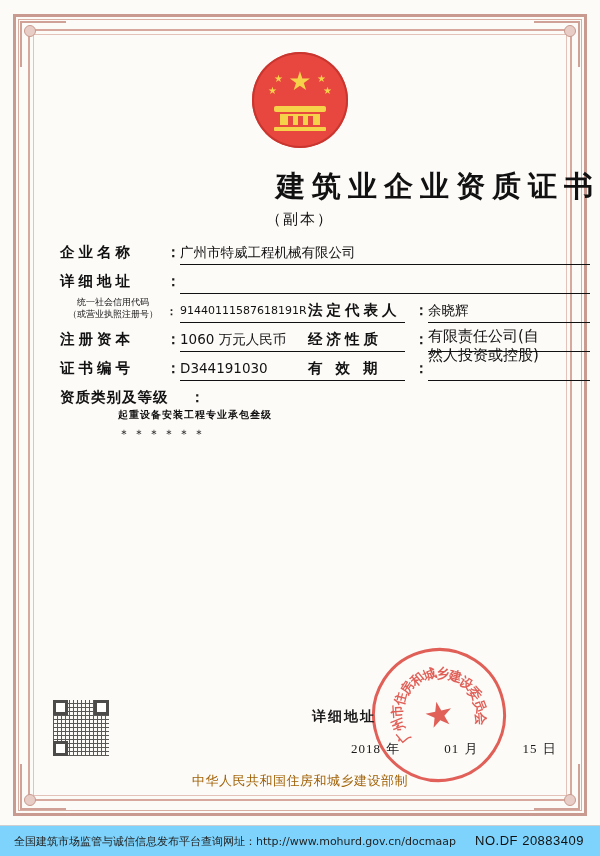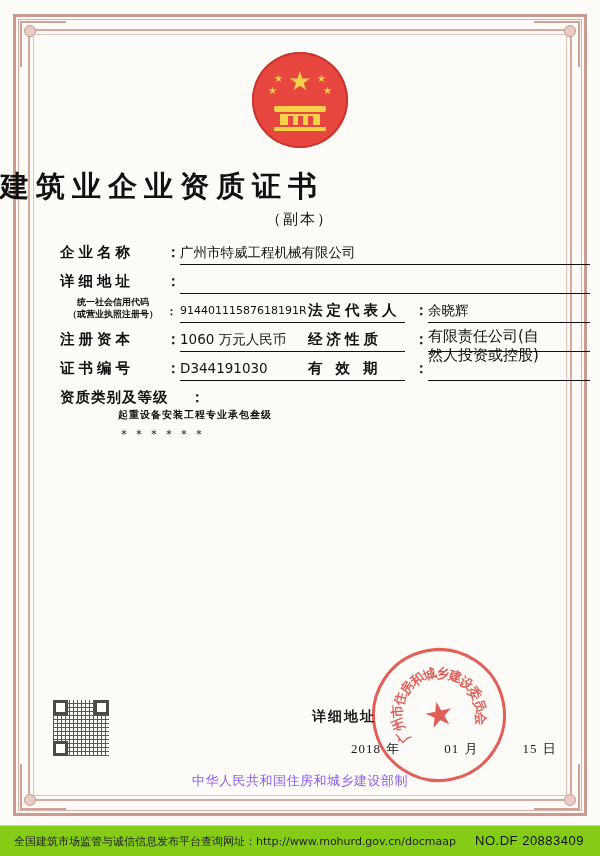--- a/index.html
+++ b/index.html
@@ -138,21 +138,21 @@
     top: 10px;
     width: 5px; height: 9px;
     background: #e8473f;
   }
 
   
   .cert-title {
     position: absolute;
     left: 0; right: 0;
     top: 167px;
-    text-align: left;
+    text-align: right;
     font-size: 29px;
     font-weight: bold;
     letter-spacing: 7px;
     color: #111;
     font-family: "DejaVu Sans", sans-serif;
   }
   .cert-subtitle {
     position: absolute;
     left: 0; right: 0;
     top: 210px;
@@ -212,21 +212,21 @@
   .lbl-two-line {
     position: absolute;
     left: 0;
     top: -2px;
     width: 106px;
     font-size: 9px;
     font-family: "DejaVu Sans", sans-serif;
     color: #111;
     line-height: 12px;
     text-align: center;
-    font-weight: bold;
+    font-weight: normal;
   }
 
   .underline {
     position: absolute;
     left: 120px;
     width: 410px;
     bottom: 2px;
     border-bottom: 1px solid #111;
   }
   .underline.half-l { left: 120px; width: 225px; }
@@ -308,21 +308,21 @@
     letter-spacing: 1px;
   }
   .date-line span.num { font-family: "Liberation Serif", serif; margin-left: 39px; }
   .ministry {
     position: absolute;
     left: 0; right: 0;
     top: 772px;
     text-align: center;
     font-size: 13px;
     font-family: Liberation Sans, sans-serif;
-    color: #8b5cf6;
+    color: #a16207;
     letter-spacing: 0.5px;
   }
 
   
   .qr {
     position: absolute;
     left: 53px;
     top: 700px;
     width: 56px;
     height: 56px;
@@ -342,21 +342,21 @@
   .qr-mark.tl { left: 0; top: 0; }
   .qr-mark.tr { right: 0; top: 0; }
   .qr-mark.bl { left: 0; bottom: 0; }
 
   
   .footer-bar {
     position: absolute;
     left: 0; right: 0;
     bottom: 0;
     height: 30px;
-    background: #84cc16;
+    background: #7dd3fc;
     border-top: 1px solid #cfcfcf;
   }
   .footer-left {
     position: absolute;
     left: 14px;
     top: 8px;
     font-size: 11px;
     font-family: "DejaVu Sans", sans-serif;
     color: #222;
   }

